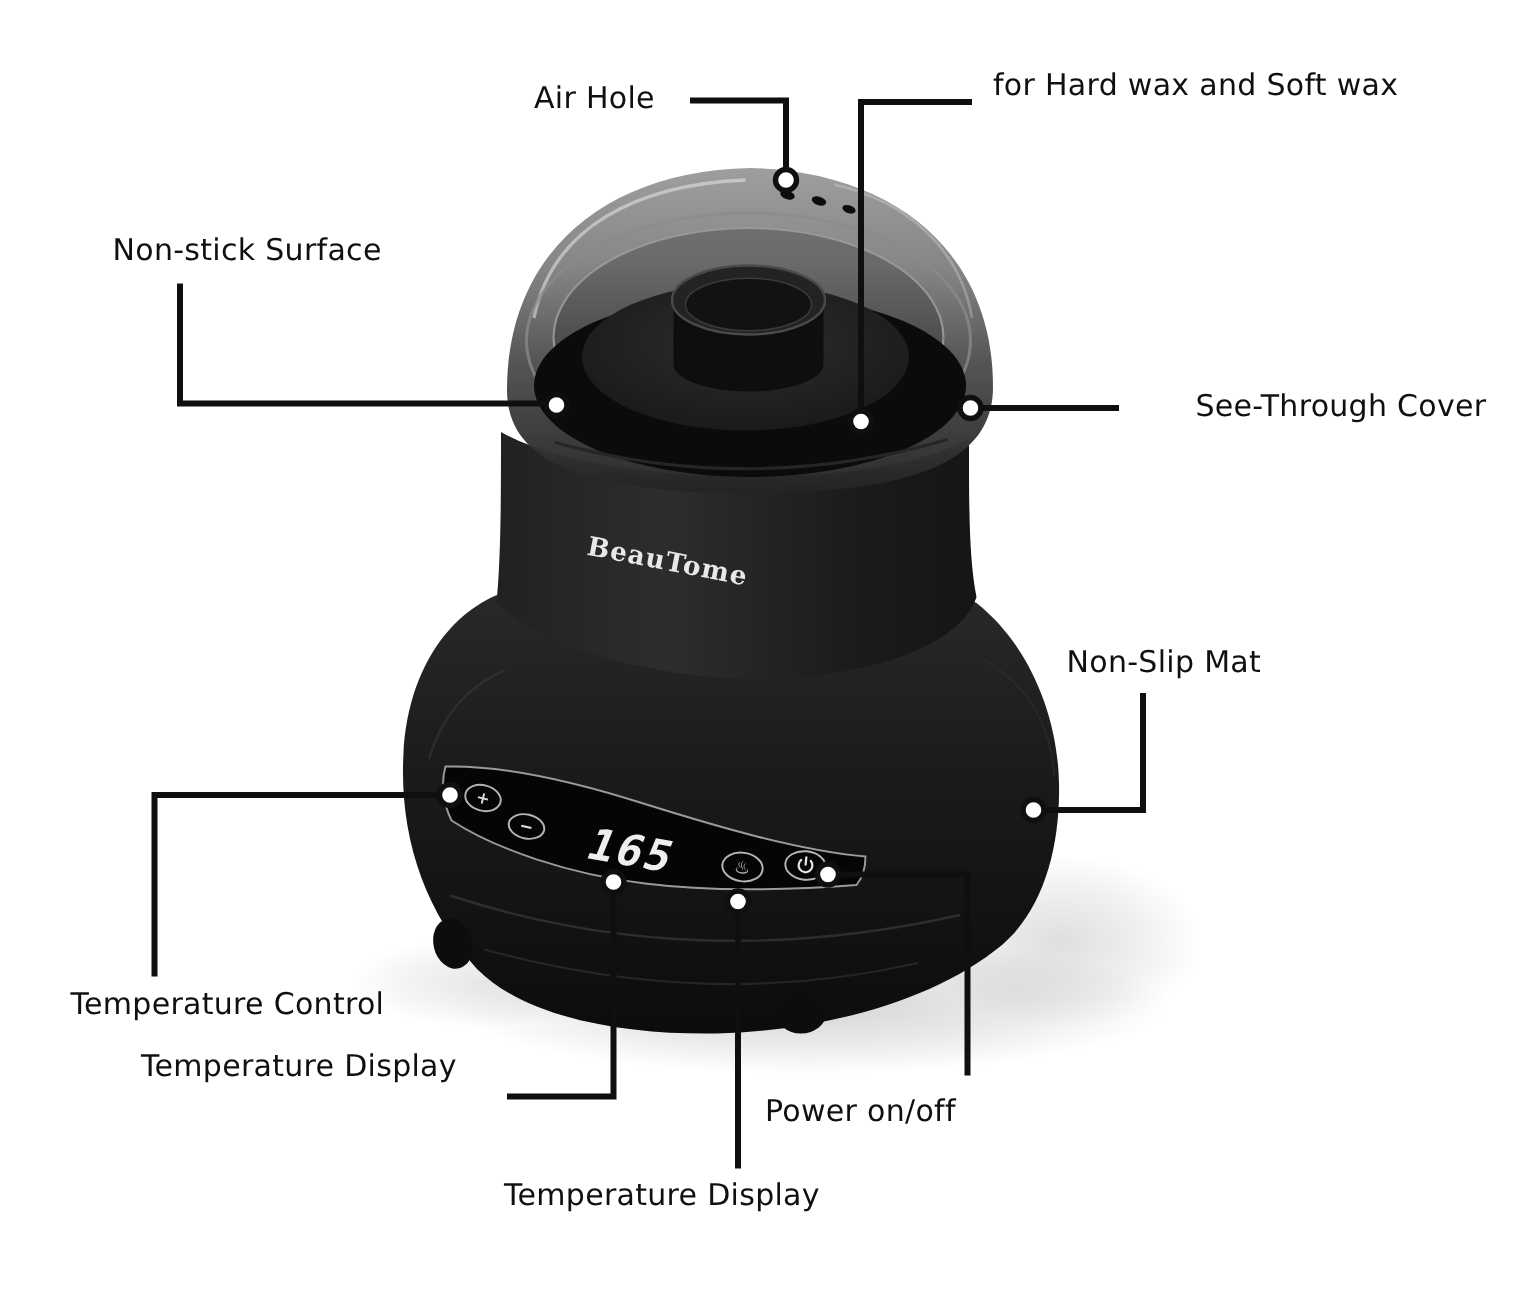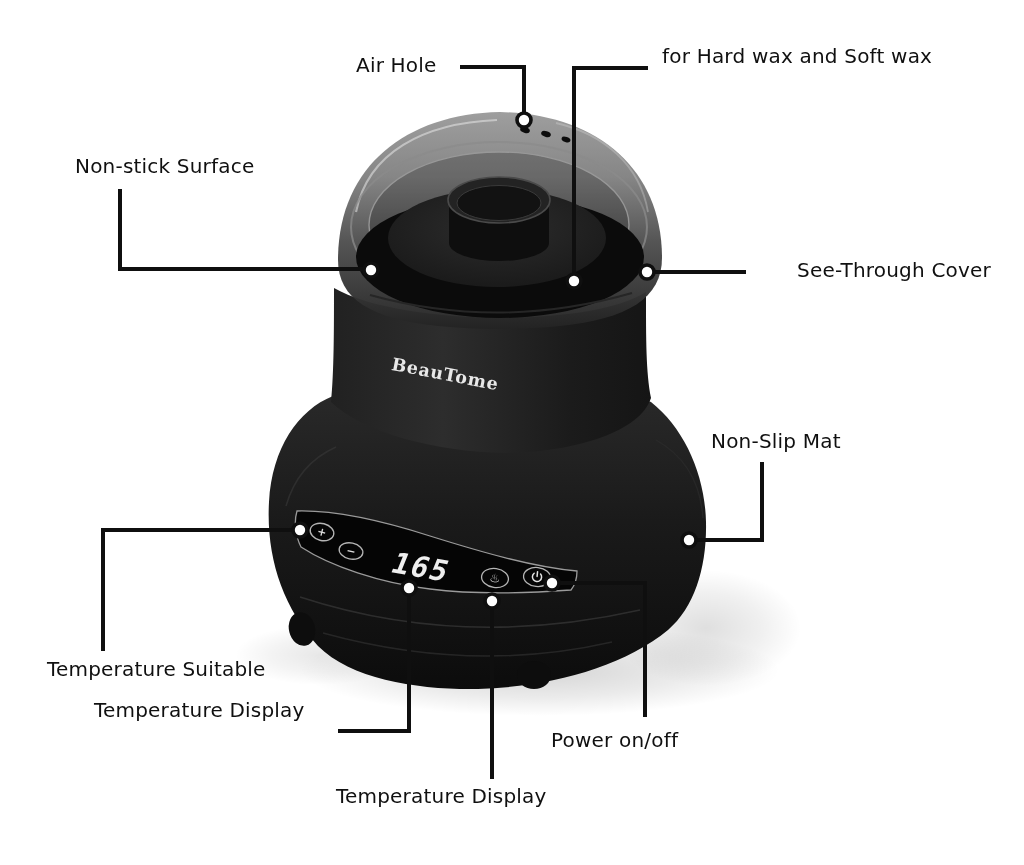--- a/index.html
+++ b/index.html
@@ -181,16 +181,16 @@
 
 <div class="callout" style="left:356px; top:53px;">Air Hole</div>
 
 <div class="callout" style="left:662px; top:44px;">
   <div>for Hard wax and Soft wax</div>
 </div>
 
 <div class="callout" style="left:47px;  top:154px;margin-left:28px;">Non-stick Surface</div>
 <div class="callout" style="left:751px; top:258px;margin-left:46px;">See-Through Cover</div>
 <div class="callout" style="left:711px; top:429px;text-align:center;">Non-Slip Mat</div>
-<div class="callout" style="left:47px;  top:657px;">Temperature Suitable</div>
+<div class="callout" style="left:47px;  top:657px;">Temperature Control</div>
 <div class="callout" style="left:94px;  top:698px;">Temperature Display</div>
 <div class="callout" style="left:336px; top:784px;">Temperature Display</div>
-<div class="callout" style="left:551px; top:728px;">Power on/off</div>
+<div class="callout" style="left:510px; top:728px;">Power on/off</div>
 
 </body></html>

